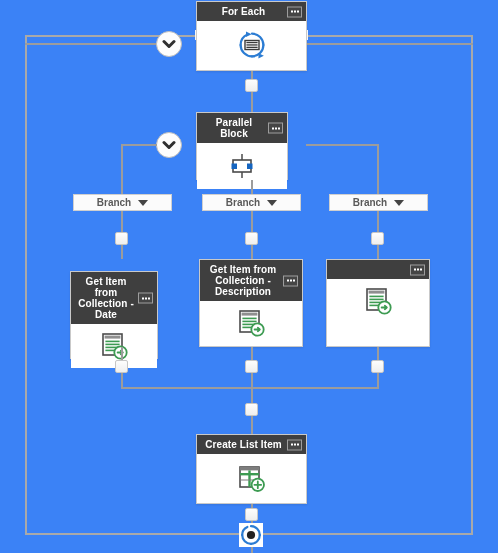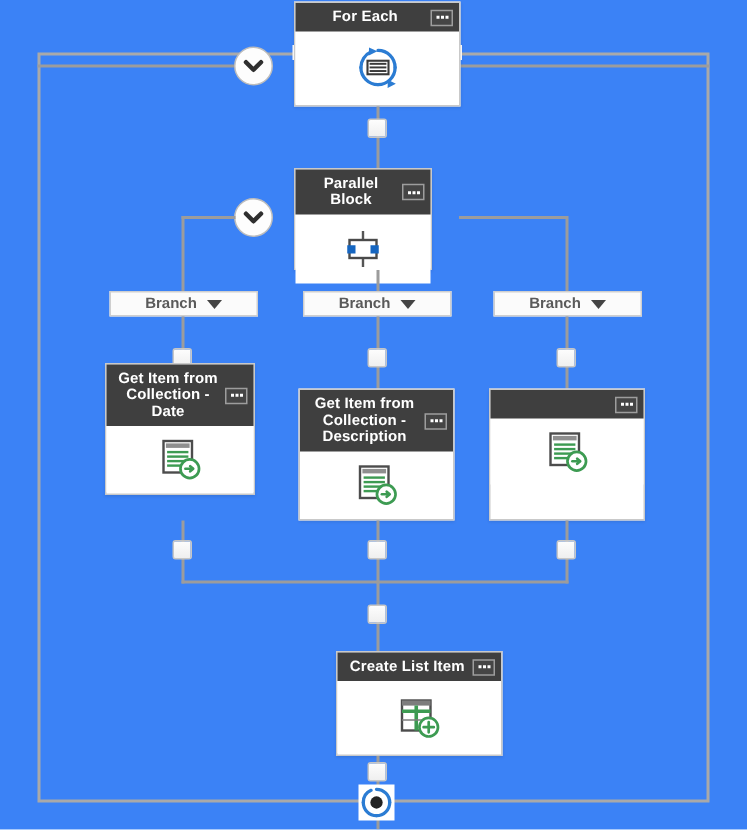--- a/index.html
+++ b/index.html
@@ -218,21 +218,21 @@
 
   <div class="line-v" style="left:121px; top:211px; height:48px;"></div>
   <div class="handle" style="left:115px; top:232px;"></div>
 
   <div class="line-v" style="left:251px; top:211px; height:48px;"></div>
   <div class="handle" style="left:245px; top:232px;"></div>
 
   <div class="line-v" style="left:377px; top:211px; height:48px;"></div>
   <div class="handle" style="left:371px; top:232px;"></div>
 
-  <div class="node" style="left:70px; top:242px; width:100px; height:88px;">
+  <div class="node" style="left:70px; top:271px; width:88px; height:88px;">
     <div class="node-head">
       <span>Get Item from Collection - Date</span>
       <span class="node-menu">
         <i></i>
           <i></i>
           <i></i>
       </span>
     </div>
     <div class="node-body" style="height:44px;">
       <span>
@@ -307,21 +307,21 @@
   <div class="line-v" style="left:377px; top:347px; height:42px;"></div>
   <div class="handle" style="left:115px; top:360px;"></div>
   <div class="handle" style="left:245px; top:360px;"></div>
   <div class="handle" style="left:371px; top:360px;"></div>
 
   <div class="line-h" style="left:121px; top:387px; width:258px;"></div>
 
   <div class="line-v" style="left:251px; top:387px; height:48px;"></div>
   <div class="handle" style="left:245px; top:403px;"></div>
 
-  <div class="node" style="left:196px; top:434px; width:111px; height:70px;margin-left:28px;">
+  <div class="node" style="left:196px; top:434px; width:111px; height:70px;">
     <div class="node-head">
       <span>Create List Item</span>
       <span class="node-menu">
         <i></i>
           <i></i>
           <i></i>
       </span>
     </div>
     <div class="node-body" style="height:48px;">
       <span>

